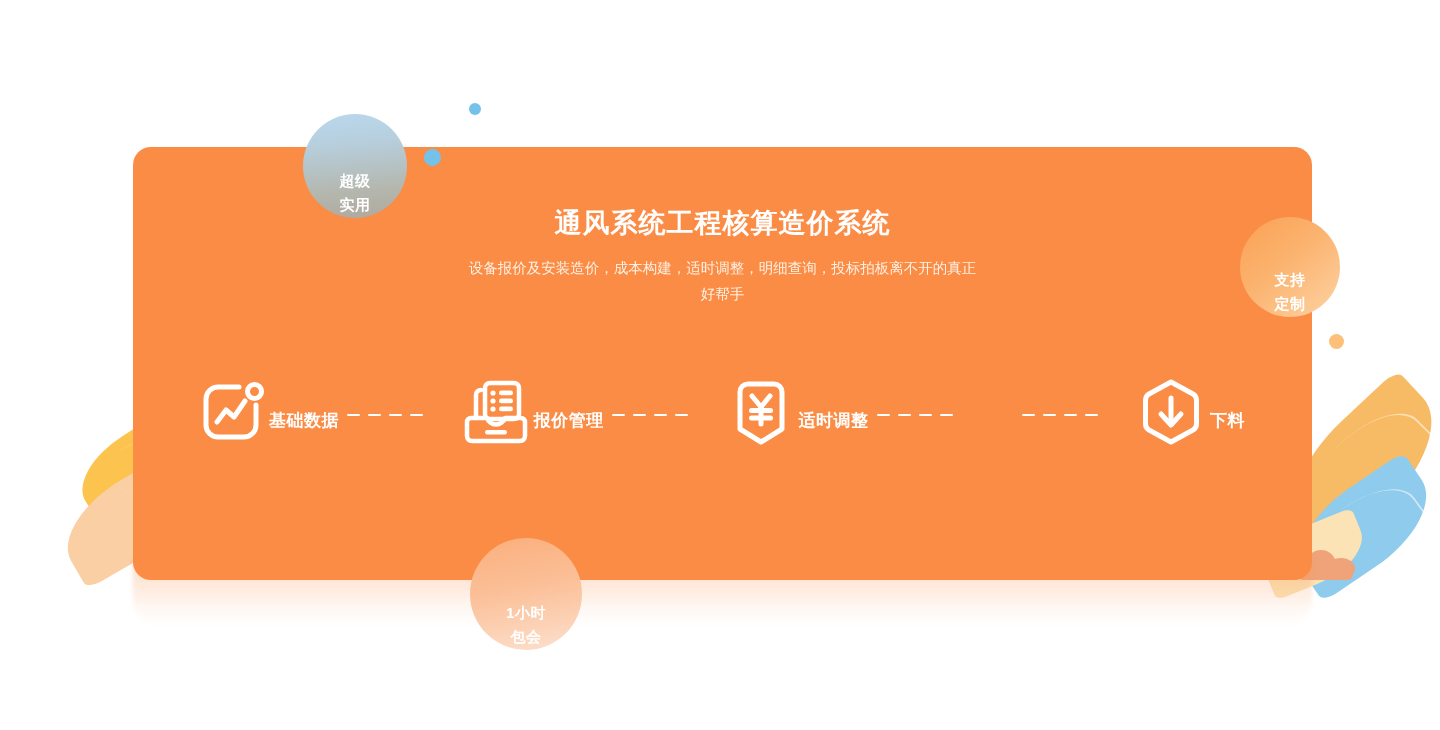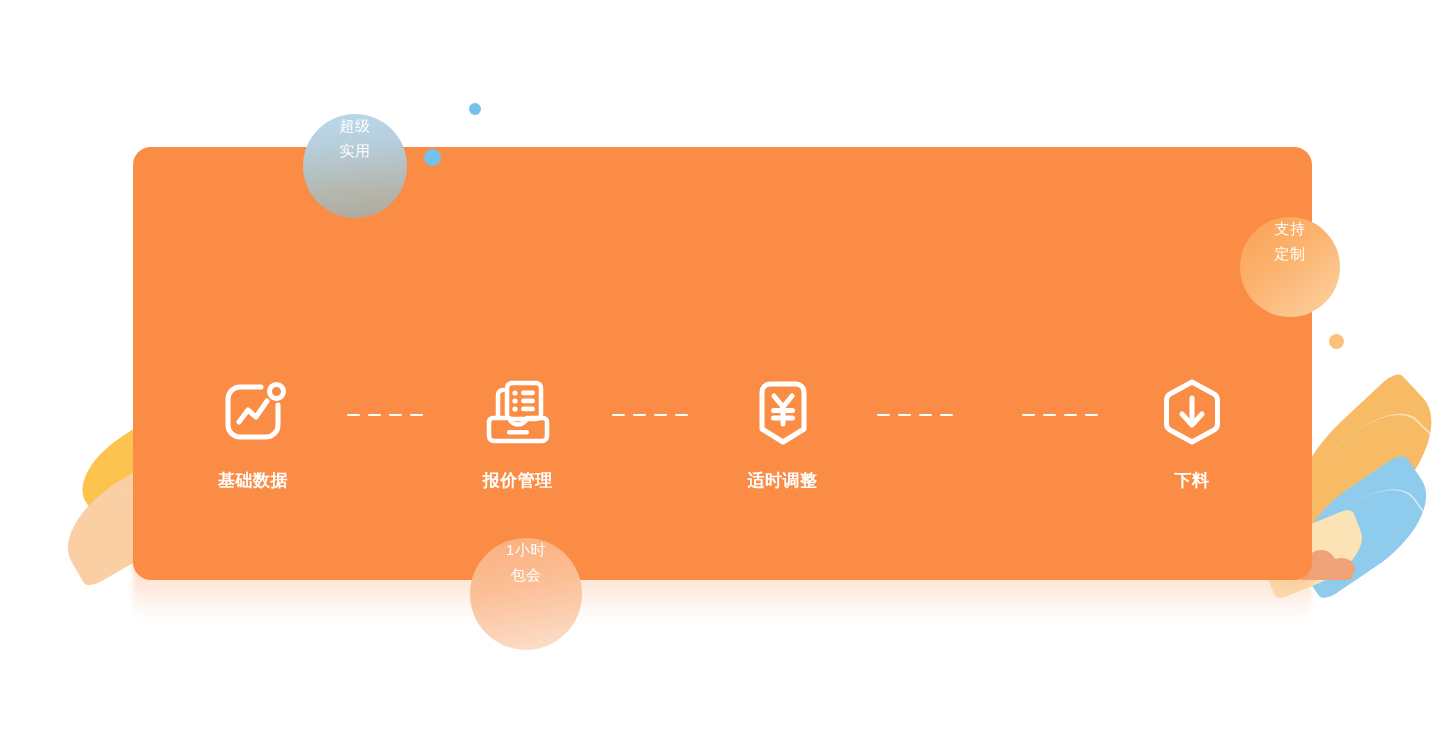--- a/index.html
+++ b/index.html
@@ -147,21 +147,21 @@
     left: 60px;
     top: 225px;
     width: 1059px;
     display: flex;
     align-items: flex-start;
     justify-content: space-between;
   }
   .feature {
     width: 120px;
     display: flex;
-    flex-direction: column;
+    flex-direction: row;
     align-items: center;
     flex: 0 0 auto;
   }
   .feature-icon {
     width: 78px;
     height: 80px;
     display: flex;
     align-items: center;
     justify-content: center;
   }
@@ -192,25 +192,25 @@
     border-radius: 1px;
   }
 
   
   .badge {
     position: absolute;
     border-radius: 50%;
     display: flex;
     flex-direction: column;
     align-items: center;
-    justify-content: flex-start;
+    justify-content: flex-end;
     color: #ffffff;
     font-size: 15px;
     line-height: 1.65;
-    font-weight: normal;
+    font-weight: bold;
     letter-spacing: 0.5px;
   }
   .badge .l1, .badge .l2 { display: block; }
 
   #badge-super {
     left: 303px; top: 114px;
     width: 104px; height: 104px;
     background: linear-gradient(175deg, #B9D8EC 0%, #B7CFDE 28%, #B4B7AE 72%, #B0A89C 100%);
   }
   #badge-custom {
@@ -256,20 +256,24 @@
       <i></i>
       <i></i>
       <i></i>
       <i></i>
     </div>
 
   <div id="card-glow"></div>
 
   <div id="hero-card">
 
+    <div id="title-block">
+      <div id="hero-title">通风系统工程核算造价系统</div>
+      <div id="hero-subtitle">设备报价及安装造价，成本构建，适时调整，明细查询，投标拍板离不开的真正好帮手</div>
+    </div>
 
     <div id="feature-row">
 
       <div class="feature">
         <div class="feature-icon">
           <svg width="76" height="76" viewBox="0 0 76 76" fill="none">
             <path d="M63 31 V51 a12 12 0 0 1 -12 12 H25 a12 12 0 0 1 -12 -12 V25 a12 12 0 0 1 12 -12 H46" stroke="#ffffff" stroke-width="5" stroke-linecap="round" fill="none"></path>
             <circle cx="61.5" cy="17.5" r="7" stroke="#ffffff" stroke-width="5" fill="none"></circle>
             <path d="M24 48 L33 36 L41 43 L52 27" stroke="#ffffff" stroke-width="5" stroke-linecap="round" stroke-linejoin="round" fill="none"></path>
           </svg>

